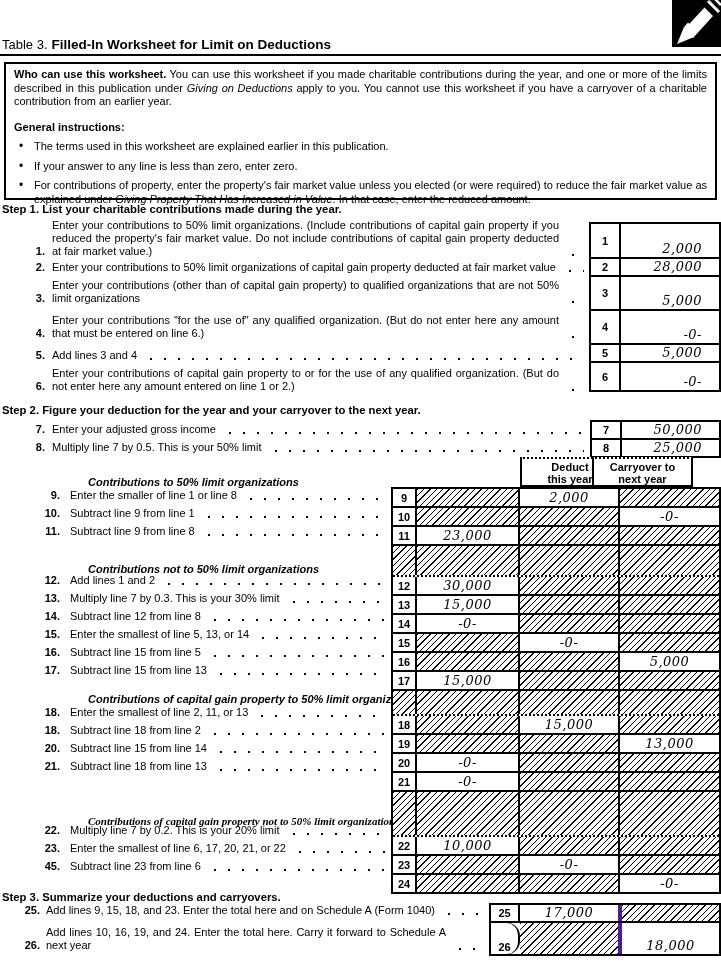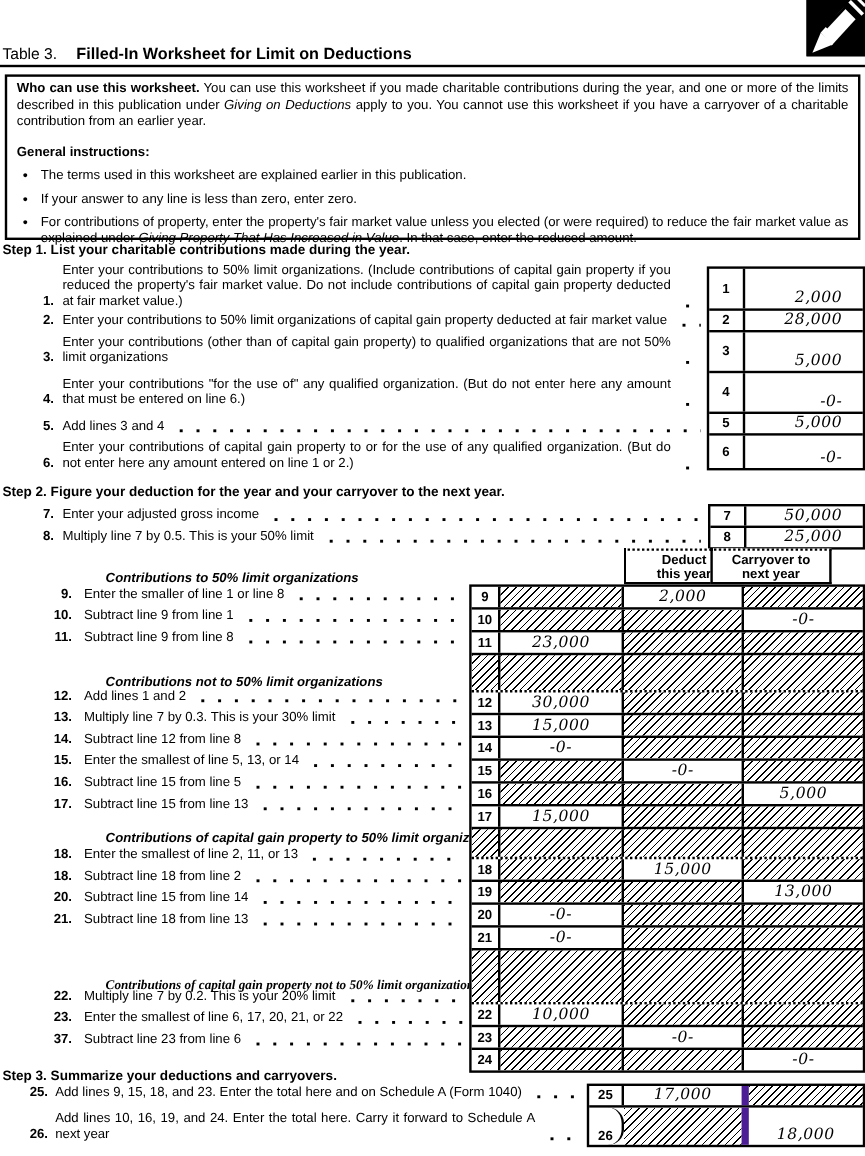--- a/index.html
+++ b/index.html
@@ -2,21 +2,21 @@
 <html><head>
 <meta charset="utf-8">
 <style>
   html,body{margin:0;padding:0;background:#fff;}
   .page{position:relative;width:721px;height:963px;background:#fff;color:#000;
         font-family:"Liberation Sans",sans-serif;font-size:11px;overflow:hidden;}
 
   
   .pencil{position:absolute;left:672px;top:0;width:49px;height:47px;background:#000;}
   .title{position:absolute;left:2px;top:37px;font-size:13px;white-space:nowrap;}
-  .title .main{font-weight:bold;margin-left:16px;font-size:13.5px;}
+  .title .main{font-weight:bold;margin-left:4px;font-size:13.5px;}
   .toprule{position:absolute;left:0;top:54px;width:721px;height:2px;background:#000;}
 
   
   .introbox{position:absolute;left:4px;top:62px;width:713px;height:138px;border:2px solid #000;
             box-sizing:border-box;padding:4px 8px 0 8px;line-height:13.5px;text-align:justify;}
   .introbox .gen{margin-top:12px;font-weight:bold;}
   .bullet{position:relative;padding-left:20px;margin-top:6px;text-align:justify;}
   .bullet::before{content:"•";position:absolute;left:5px;top:0;font-size:12px;}
 
   
@@ -66,21 +66,21 @@
 
   
   .s3tbl{position:absolute;left:489px;top:903px;width:232px;border:2px solid #000;
          box-sizing:border-box;background:#fff;}
   .s3row{display:flex;height:16px;}
   .s3row + .s3row{border-top:2px solid #000;}
   .s3row.tall{height:31px;}
   .s3row .tn{flex:0 0 27px;border-right:2px solid #000;display:flex;align-items:center;
              justify-content:center;font-weight:bold;}
   .s3row.tall .tn{align-items:flex-end;padding-bottom:1px;border-radius:13px;}
-  .s3row .tc2{flex:0 0 98px;border-right:6px solid #4c1d95;}
+  .s3row .tc2{flex:0 0 98px;border-right:4px solid #4c1d95;}
   .s3row .tc3{flex:1 1 auto;}
   .s3row .tval{display:flex;align-items:flex-end;justify-content:center;padding-bottom:1px;}
 </style>
 </head>
 <body>
 
 <div class="page">
 
   <div class="pencil">
     <svg width="49" height="47" viewBox="0 0 49 47">
@@ -273,21 +273,21 @@
       <span class="num">22.</span>
       <span class="txt">Multiply line 7 by 0.2. This is your 20% limit</span>
       <span class="lead"></span>
     </div>
   <div class="item w924" style="top:842px">
       <span class="num">23.</span>
       <span class="txt">Enter the smallest of line 6, 17, 20, 21, or 22</span>
       <span class="lead"></span>
     </div>
   <div class="item w924" style="top:860px">
-      <span class="num">37.</span>
+      <span class="num">45.</span>
       <span class="txt">Subtract line 23 from line 6</span>
       <span class="lead"></span>
     </div>
 
   <div class="maintbl">
     <div class="trow">
         <div class="tn">9</div>
         <div class="tc1 hatch"></div>
         <div class="tc2 tval handw">2,000</div>
         <div class="tc3 hatch"></div>

